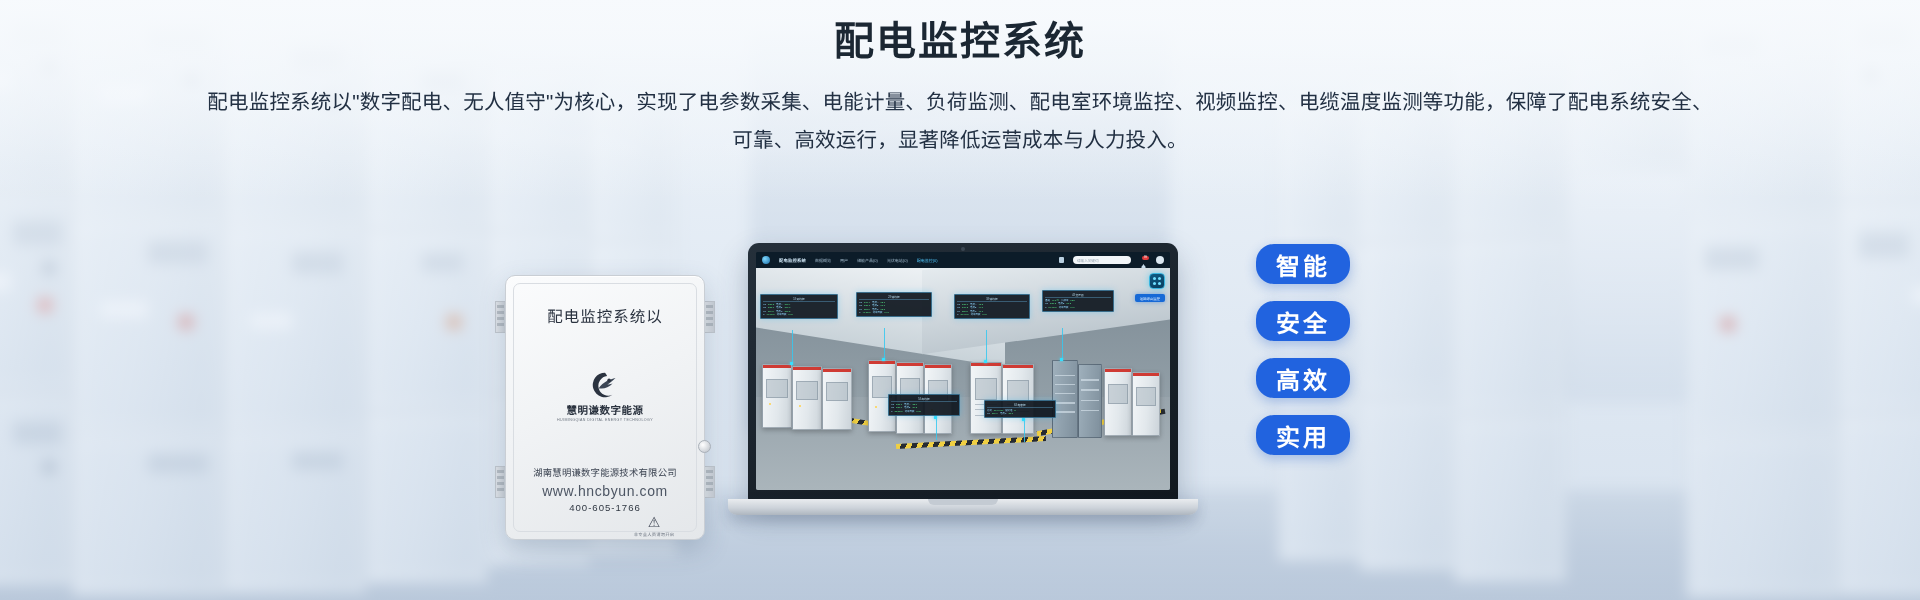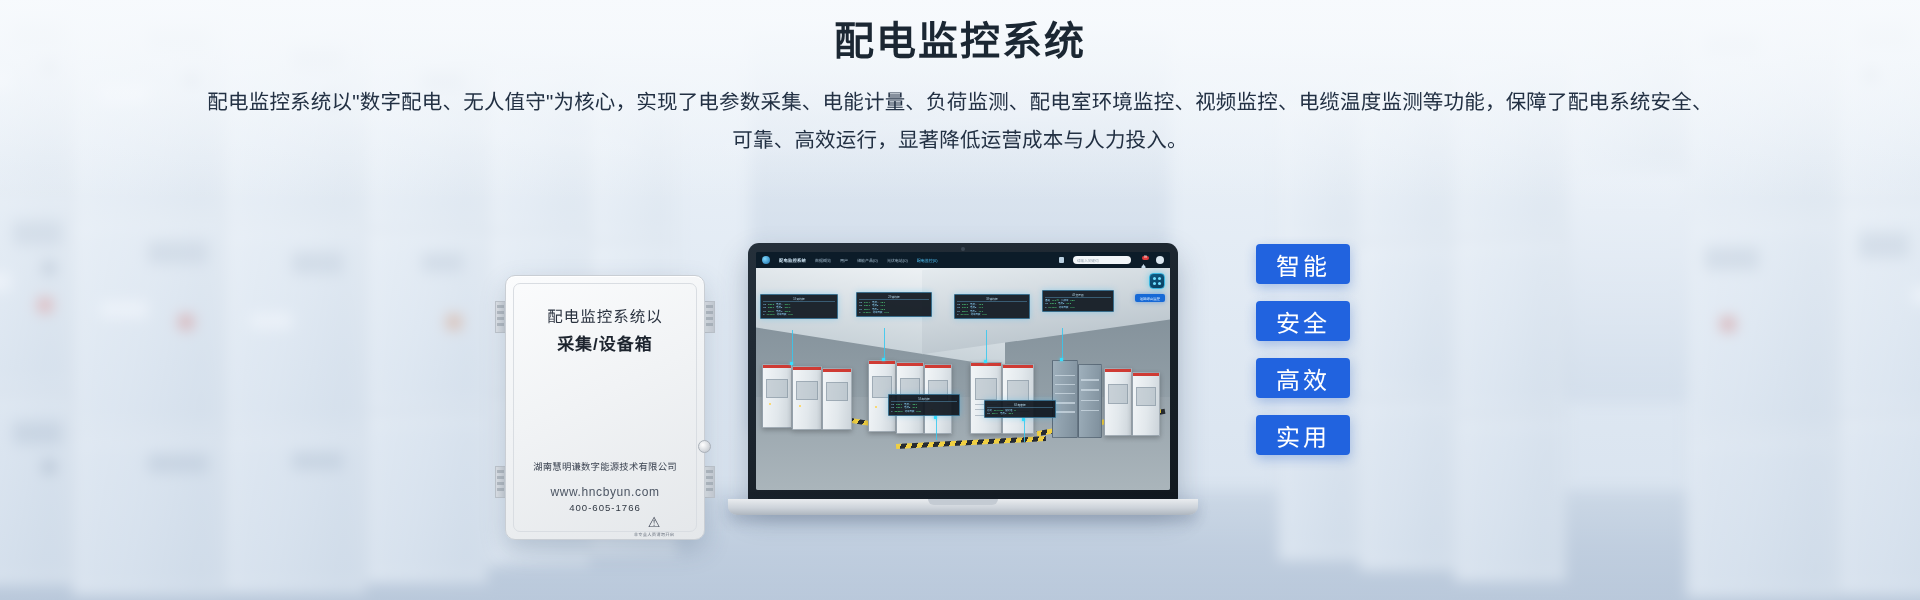--- a/index.html
+++ b/index.html
@@ -118,21 +118,21 @@
   .db-logo-cn{
     margin-top:3px;font-size:10.5px;font-weight:700;color:#2c3440;letter-spacing:.5px;
   }
   .db-logo-en{
     margin-top:1px;font-size:3.6px;color:#68707c;letter-spacing:.4px;
   }
   .db-foot{
     position:absolute;left:0;right:0;bottom:26px;text-align:center;
   }
   .db-company{font-size:9.4px;color:#3a4250;letter-spacing:.2px;}
-  .db-url{font-size:12px;color:#4d5664;margin-top:12px;letter-spacing:.6px;}
+  .db-url{font-size:14px;color:#4d5664;margin-top:4px;letter-spacing:.6px;}
   .db-tel{font-size:9.6px;color:#2f3742;margin-top:3px;letter-spacing:1px;}
   .db-warn{
     position:absolute;right:20px;bottom:2px;text-align:center;width:60px;
   }
   .db-warn .tri{font-size:14px;color:#3b4250;line-height:1;}
   .db-warn .wt{font-size:4.3px;color:#707884;margin-top:2px;letter-spacing:.2px;}
 
   
   .laptop{position:absolute;left:728px;top:243px;width:470px;height:290px;z-index:8;}
   .lid{
@@ -244,23 +244,23 @@
   .corner-btn{
     position:absolute;right:5px;top:26px;height:8px;padding:0 5px;
     border-radius:2px;background:#1769d6;color:#eaf4ff;font-size:3.4px;
     display:flex;align-items:center;white-space:nowrap;
     box-shadow:0 0 5px rgba(40,120,220,.55);
   }
 
   
   .tags{position:absolute;left:1256px;top:244px;z-index:9;}
   .tag{
-    width:94px;height:40px;border-radius:4px;
+    width:94px;height:40px;border-radius:18px;
     display:flex;align-items:center;justify-content:center;
-    color:#fff;font-size:24px;letter-spacing:3px;font-weight:400;
+    color:#fff;font-size:24px;letter-spacing:3px;font-weight:700;
     margin-bottom:17px;
     box-shadow:0 4px 12px rgba(30,90,200,.30);
   }
 </style>
 </head>
 <body>
 
 <div class="stage">
 
   <div class="bg">
@@ -402,22 +402,30 @@
         <i></i>
         <i></i>
         <i></i>
         <i></i>
       </div>
 
     <div class="db-body">
       <div class="db-inner"></div>
 
       <div class="db-t1">配电监控系统以</div>
-      <div class="db-t2">采集/设备箱</div>
-
+
+      <div class="db-logo">
+        <svg width="28" height="28" viewBox="0 0 48 48" aria-hidden="true">
+          <path d="M24 3a21 21 0 1 0 12.6 37.8 17 17 0 1 1-9-32.4A21 21 0 0 0 24 3z" fill="#2b3340"></path>
+          <path d="M13 30c8-12 20-16 29-18-6 6-10 9-14 11 3 0 6-.5 9-1.6-6 6-13 9-20 8.6z" fill="#3b4554"></path>
+          <circle cx="31" cy="16" r="3" fill="#2b3340"></circle>
+        </svg>
+        <div class="db-logo-cn">慧明谦数字能源</div>
+        <div class="db-logo-en">HUIMINGQIAN DIGITAL ENERGY TECHNOLOGY</div>
+      </div>
 
       <div class="db-foot">
         <div class="db-company">湖南慧明谦数字能源技术有限公司</div>
         <div class="db-url">www.hncbyun.com</div>
         <div class="db-tel">400-605-1766</div>
       </div>
 
       <div class="db-warn">
         <div class="tri">⚠</div>
         <div class="wt">非专业人员请勿开启</div>

